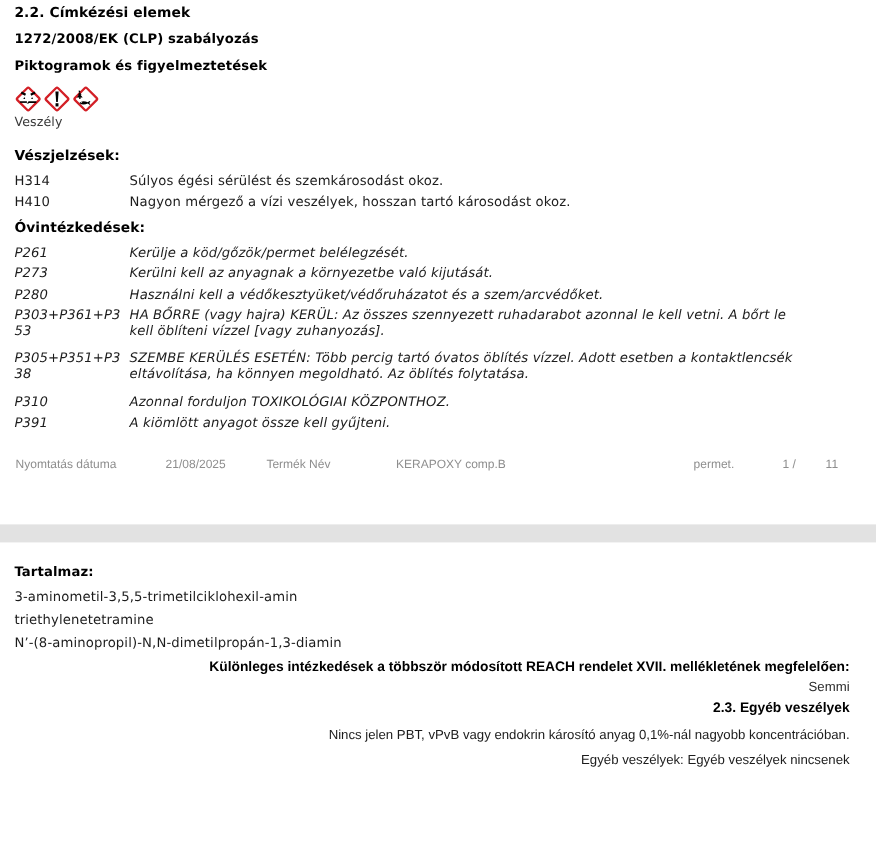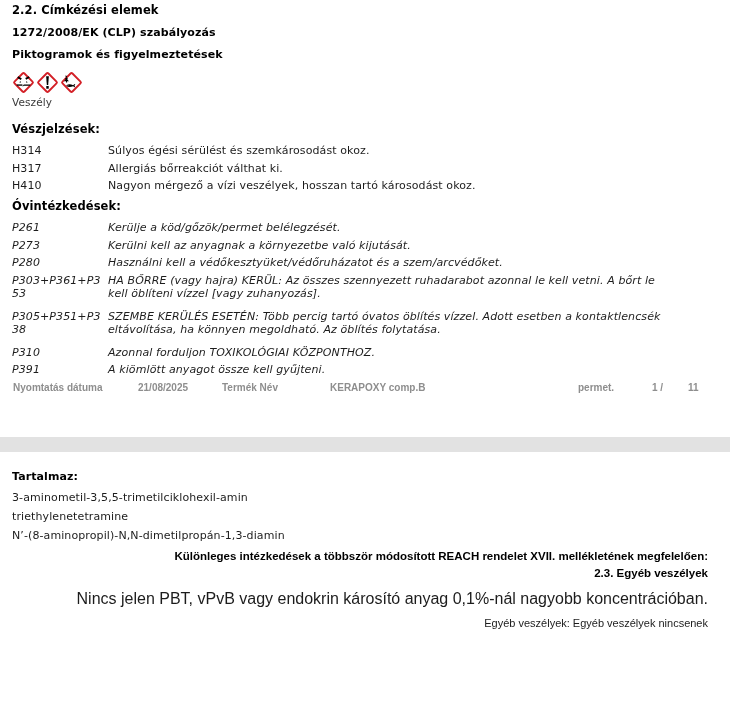--- a/index.html
+++ b/index.html
@@ -23,21 +23,21 @@
   .sec-head{font-size:11.5px;font-weight:bold;color:#000;margin:0 0 8px 0;}
   .stmt-row{display:flex;line-height:13px;margin-bottom:4.5px;}
   .stmt-code{flex:0 0 92px;word-break:break-all;padding-right:4px;}
   .stmt-text{flex:1;max-width:556px;}
   .stmt-row.multi{margin-bottom:10px;}
   .h-block{margin-bottom:7px;}
   .p-block{margin-bottom:7px;font-style:italic;}
   .footer{
     position:absolute;left:0;top:382px;width:606px;height:14px;
     font-family:"Liberation Sans", sans-serif;
-    font-size:10px;color:#8e8e8e;letter-spacing:0;font-weight:bold;
+    font-size:10px;color:#8e8e8e;letter-spacing:0;
   }
   .footer span{position:absolute;top:0;white-space:nowrap;}
   .f-datelabel{left:13px;}
   .f-date{left:138px;}
   .f-prodlabel{left:222px;}
   .f-prodname{left:330px;}
   .f-pagelabel{left:578px;}
   .f-pagecur{left:652px;}
   .f-pagetot{left:688px;}
   .divider-band{
@@ -45,21 +45,21 @@
     background:#e2e2e2;
   }
   .page2{position:absolute;left:0;top:470px;width:720px;padding:0;}
   .p2-inner{padding:0 12px;}
   .contains-head{font-size:11px;font-weight:bold;color:#000;margin:0 0 8px 0;}
   .substance{max-width:290px;line-height:13px;margin-bottom:6px;}
   .p2b{font-family:"Liberation Sans", sans-serif;letter-spacing:0;text-align:right;}
   .reach-head{font-size:11.5px;font-weight:bold;color:#000;margin:8px 0 5px 0;}
   .reach-val{font-size:11px;color:#2c2c2c;margin:0 0 5px 0;}
   .other-head{font-size:11.5px;font-weight:bold;color:#000;margin:0 0 11px 0;}
-  .pbt{font-size:16px;color:#1c1c1c;margin:0 0 9px 0;padding-left:43px;}
+  .pbt{font-size:11px;color:#1c1c1c;margin:0 0 9px 0;padding-left:43px;}
   .other-line{font-size:11px;color:#1c1c1c;margin:0;}
 </style>
 </head>
 <body>
 
 <div class="doc">
 
   <div class="page1">
 
     <div class="h-main">2.2. Címkézési elemek</div>
@@ -96,24 +96,20 @@
     </div>
 
     <div class="signal-word">Veszély</div>
 
     <div class="sec-head">Vészjelzések:</div>
 
     <div class="h-block">
       <div class="stmt-row">
         <span class="stmt-code">H314</span>
         <span class="stmt-text">Súlyos égési sérülést és szemkárosodást okoz.</span>
-      </div>
-      <div class="stmt-row">
-        <span class="stmt-code">H317</span>
-        <span class="stmt-text">Allergiás bőrreakciót válthat ki.</span>
       </div>
       <div class="stmt-row">
         <span class="stmt-code">H410</span>
         <span class="stmt-text">Nagyon mérgező a vízi veszélyek, hosszan tartó károsodást okoz.</span>
       </div>
     </div>
 
     <div class="sec-head">Óvintézkedések:</div>
 
     <div class="p-block">
@@ -164,20 +160,21 @@
     <div class="p2-inner">
       <div class="contains-head">Tartalmaz:</div>
 
       <div>
         <div class="substance">3-aminometil-3,5,5-trimetilciklohexil-amin</div>
         <div class="substance">triethylenetetramine</div>
         <div class="substance">N’-(8-aminopropil)-N,N-dimetilpropán-1,3-diamin</div>
       </div>
 
       <div class="reach-head p2b">Különleges intézkedések a többször módosított REACH rendelet XVII. mellékletének megfelelően:</div>
+      <div class="reach-val p2b">Semmi</div>
 
       <div class="other-head p2b">2.3. Egyéb veszélyek</div>
       <div class="pbt p2b">Nincs jelen PBT, vPvB vagy endokrin károsító anyag 0,1%-nál nagyobb koncentrációban.</div>
       <div class="other-line p2b">Egyéb veszélyek: Egyéb veszélyek nincsenek</div>
     </div>
   </div>
 
 </div>
 
 </body></html>

